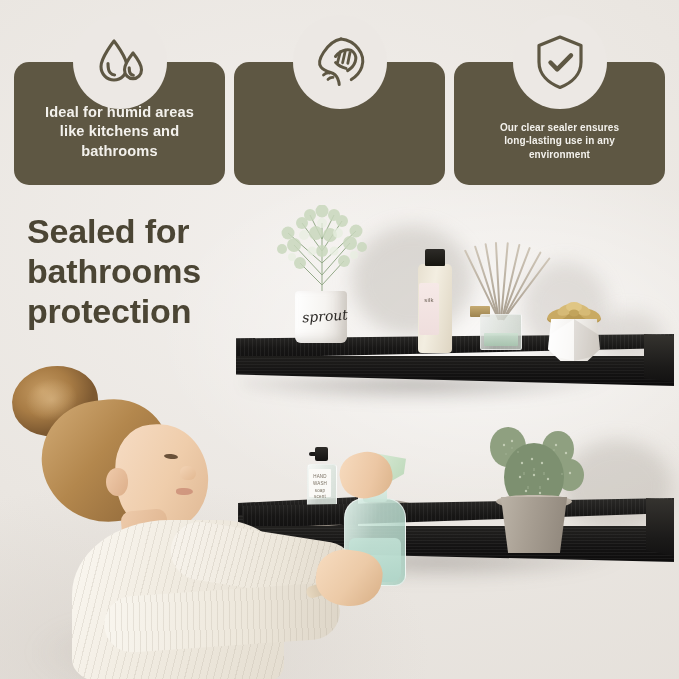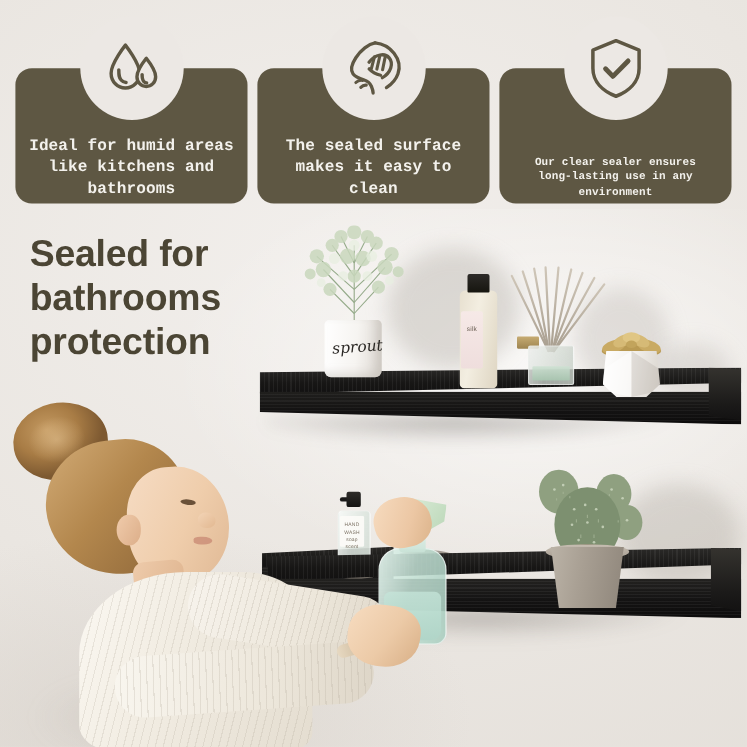--- a/index.html
+++ b/index.html
@@ -46,23 +46,22 @@
     gap: 9px;
   }
   .card {
     position: relative;
     flex: 1 1 0;
     background: #5e5743;
     border-radius: 15px;
     display: flex;
     align-items: flex-end;
     justify-content: center;
-    padding-bottom: 3px;
+    padding-bottom: 24px;
     box-sizing: border-box;
-    font-family: Liberation Mono, monospace;
   }
   .card-text {
     color: #f3f1ec;
     font-size: 14.6px;
     font-weight: bold;
     line-height: 1.33;
     text-align: center;
     letter-spacing: .1px;
     padding: 0 12px;
     white-space: pre-line;
@@ -488,22 +487,20 @@
           <path d="M31 6 C37 6.6 44 10 48.2 15.5 C52.6 21.2 53.8 28.2 51.8 34 C50 39.3 46 43.6 41.3 46.6" fill="none" stroke="#5e5743" stroke-width="3" stroke-linecap="round" stroke-linejoin="round"></path>
           <path d="M25.5 23.5 C27.5 20.8 31.5 17.8 35.5 17 C39 16.3 42 17.4 43.8 19.6 C45.8 22 46.3 25.4 45.2 28.8 C44 32.4 41.2 35.6 37.6 37.6" fill="none" stroke="#5e5743" stroke-width="3" stroke-linecap="round" stroke-linejoin="round"></path>
           <path d="M30.4 18.6 L27.6 29.4" fill="none" stroke="#5e5743" stroke-width="2.8" stroke-linecap="round"></path>
           <path d="M35.2 18.2 L32.6 29.8" fill="none" stroke="#5e5743" stroke-width="2.8" stroke-linecap="round"></path>
           <path d="M40 19.6 L37.8 30.4" fill="none" stroke="#5e5743" stroke-width="2.8" stroke-linecap="round"></path>
           <path d="M25.6 29.6 C27.6 31.8 31.6 34.4 36 35.4" fill="none" stroke="#5e5743" stroke-width="3" stroke-linecap="round"></path>
           <path d="M13.5 42 C15.2 40.4 17.6 39.7 19.6 40.1" fill="none" stroke="#5e5743" stroke-width="2.8" stroke-linecap="round"></path>
           <path d="M18 46.4 C19.4 44.9 21.3 44.2 23 44.4" fill="none" stroke="#5e5743" stroke-width="2.8" stroke-linecap="round"></path>
         </svg>
       </div>
-      <div class="card-text">The sealed surface
-makes it easy to clean</div>
     </div>
 
     <div class="card card-3">
       <div class="badge">
         <svg width="54" height="58" viewBox="0 0 54 58" aria-hidden="true">
           <path d="M27 4 L48 12.5 L48 29 C48 41.5 38.6 50 27 54.5 C15.4 50 6 41.5 6 29 L6 12.5 Z" fill="none" stroke="#5e5743" stroke-width="3.2" stroke-linejoin="round"></path>
           <path d="M17.5 29.5 L24.2 36.4 L38 22.4" fill="none" stroke="#5e5743" stroke-width="4.4" stroke-linecap="round" stroke-linejoin="round"></path>
         </svg>
       </div>
       <div class="card-text">Our clear sealer ensures

